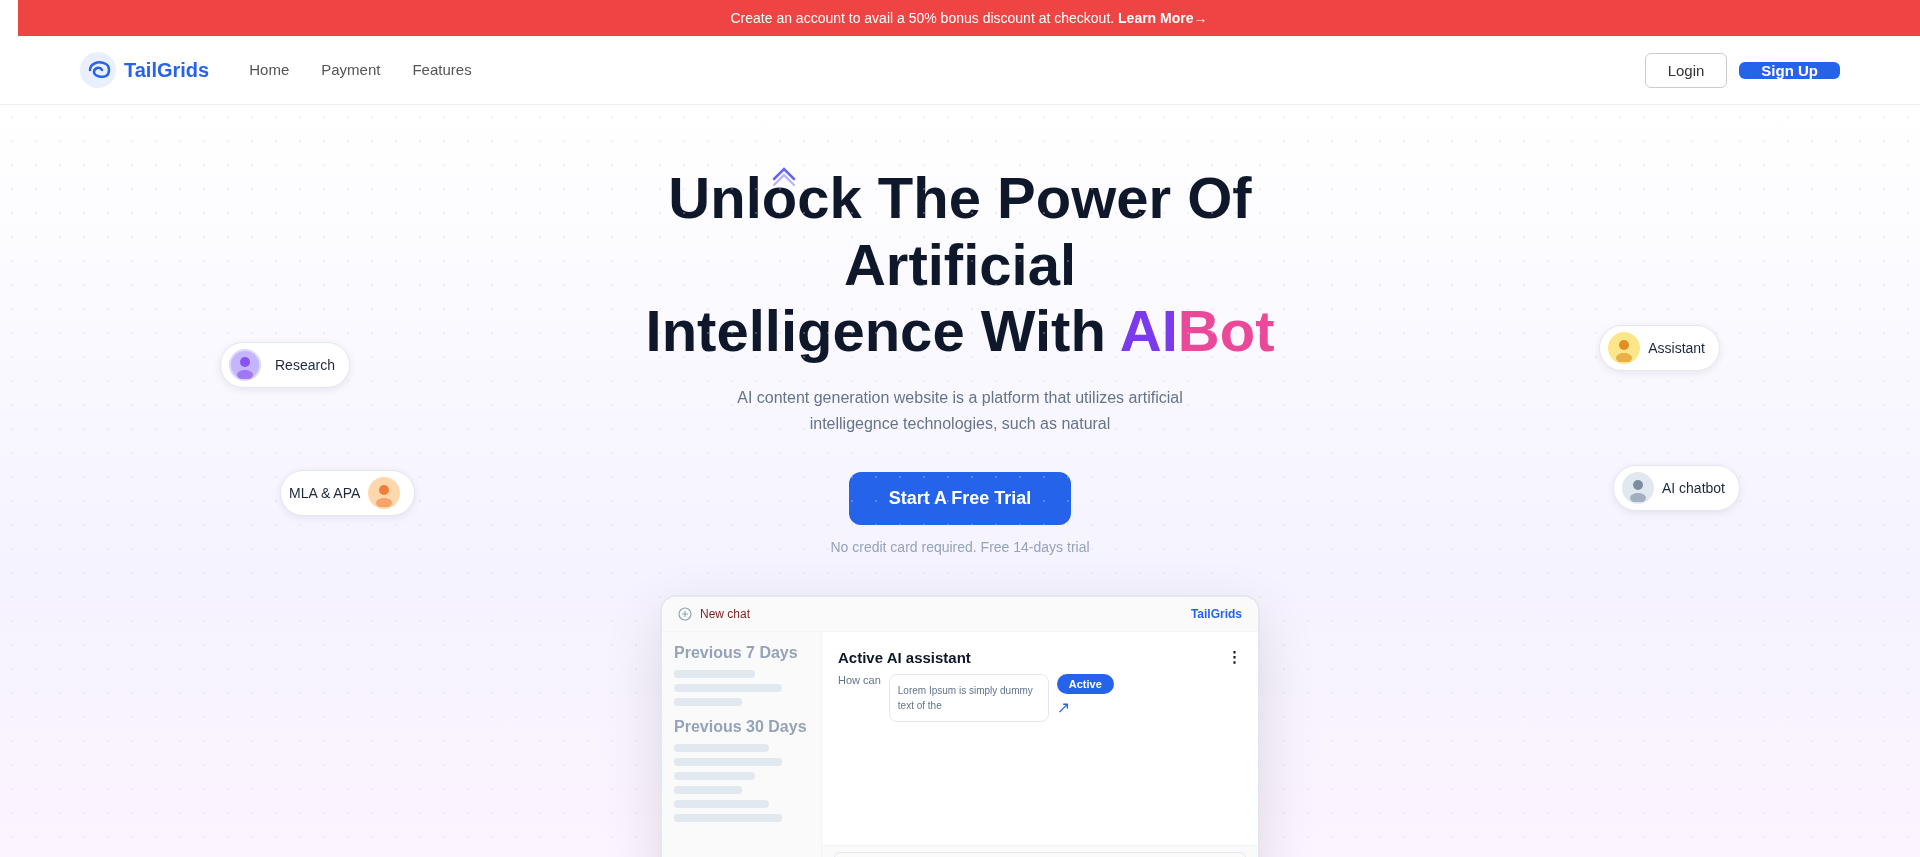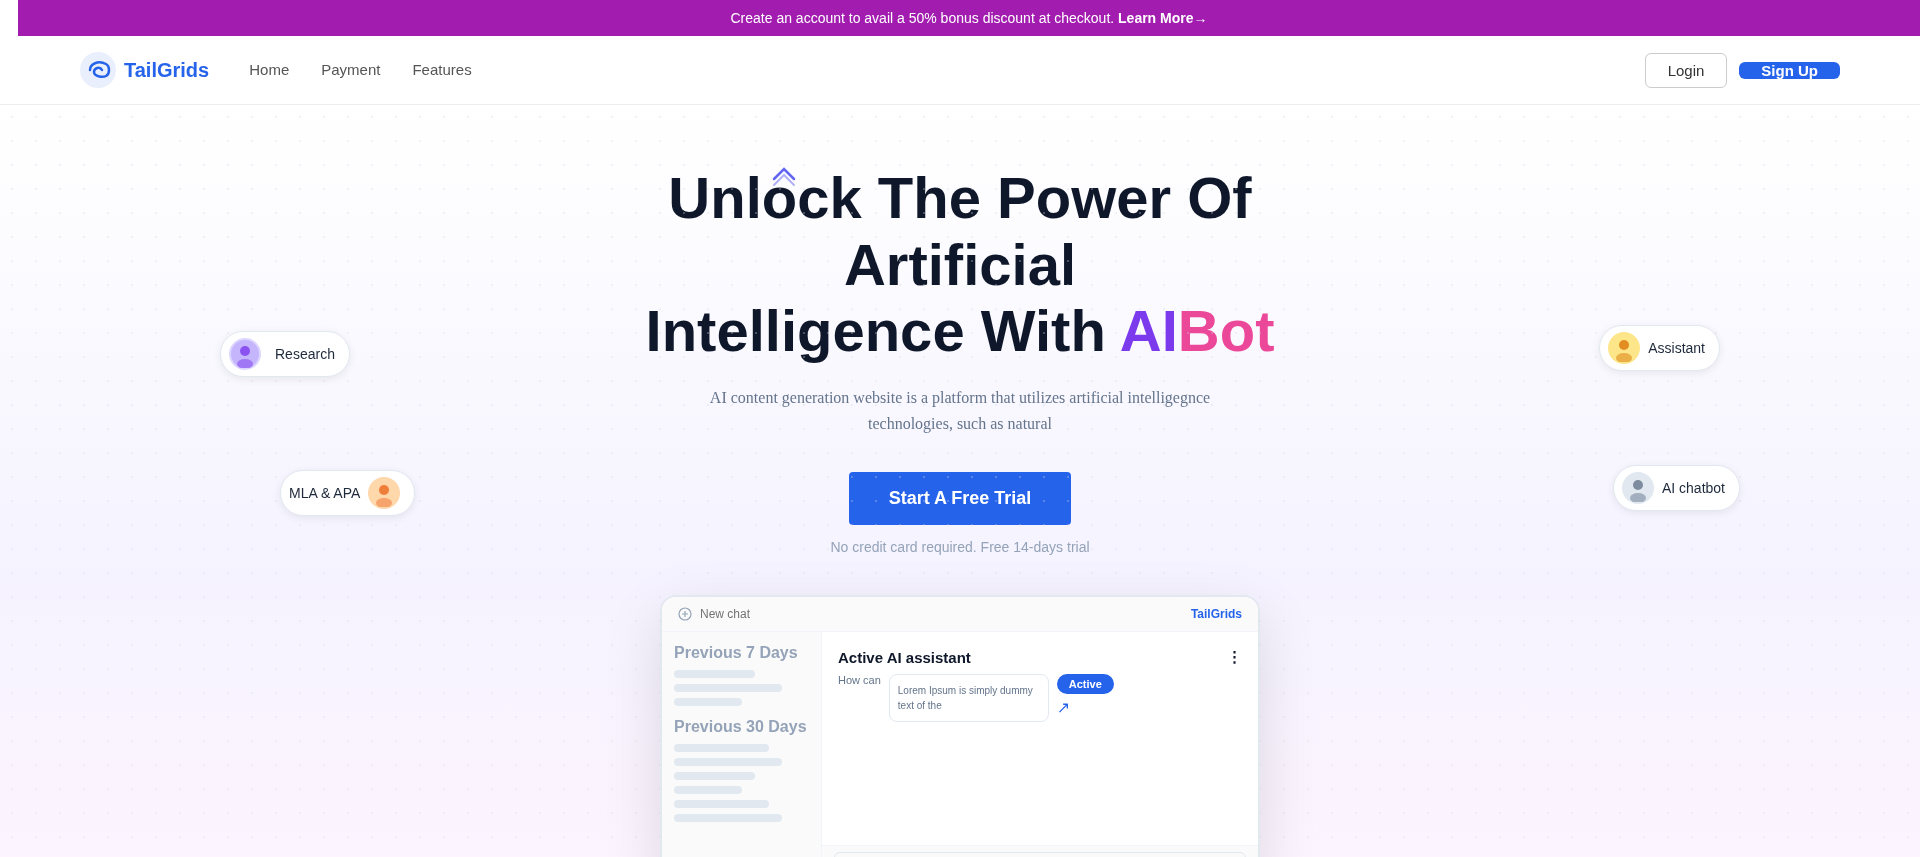--- a/index.html
+++ b/index.html
@@ -1,20 +1,20 @@
 <!DOCTYPE html>
 <html><head>
   <meta charset="utf-8">
   <style>
     * { margin: 0; padding: 0; box-sizing: border-box; }
     body { font-family: -apple-system, BlinkMacSystemFont, 'Segoe UI', sans-serif; background: #fff; overflow-x: hidden; }
 
     
     .top-banner {
-      background: #a21caf;
+      background: #ef4444;
       color: #fff;
       text-align: center;
       padding: 10px 20px;
       font-size: 14px;
       margin-left: 18px;
     }
     .top-banner a { color: #fff; font-weight: 600; text-decoration: none; }
 
     
     .navbar {
@@ -68,30 +68,29 @@
     .hero h1 .bot-gradient {
       color: #ec4899;
     }
 
     .hero-sub {
       font-size: 16px;
       color: #64748b;
       max-width: 520px;
       margin: 12px auto 36px;
       line-height: 1.6;
-      font-family: Liberation Serif, serif;
     }
 
     .btn-trial {
       display: inline-block;
       padding: 16px 40px;
       background: #2563eb;
       color: #fff;
       border: none;
-      border-radius: 4px;
+      border-radius: 12px;
       font-size: 18px;
       font-weight: 600;
       cursor: pointer;
       margin-bottom: 14px;
     }
 
     .hero-note {
       font-size: 14px;
       color: #94a3b8;
       margin-bottom: 40px;
@@ -118,21 +117,21 @@
       border-radius: 50%;
       object-fit: cover;
       overflow: hidden;
       display: flex;
       align-items: center;
       justify-content: center;
       font-size: 18px;
     }
 
     
-    .badge-research { top: 226px; left: 220px; gap: 14px; }
+    .badge-research { top: 237px; left: 220px; gap: 14px; }
     .badge-mla { top: 365px; left: 280px; }
     .badge-assistant { top: 220px; right: 200px; }
     .badge-chatbot { top: 360px; right: 180px; }
 
     
     .avatar-purple { background: #ddd6fe; }
     .avatar-yellow { background: #fde68a; }
     .avatar-gray { background: #e2e8f0; }
     .avatar-orange { background: #fed7aa; }
 
@@ -151,21 +150,21 @@
       text-align: left;
     }
     .mockup-topbar {
       display: flex;
       align-items: center;
       justify-content: space-between;
       padding: 10px 16px;
       border-bottom: 1px solid #f1f5f9;
       background: #fafafa;
     }
-    .mockup-topbar-left { display: flex; align-items: center; gap: 8px; font-size: 12px; color: #737373; }
+    .mockup-topbar-left { display: flex; align-items: center; gap: 8px; font-size: 12px; color: #7f1d1d; }
     .mockup-topbar-right { font-size: 12px; color: #2563eb; font-weight: 600; }
     .mockup-body { display: flex; height: 250px; }
     .mockup-sidebar {
       width: 160px;
       background: #fafafa;
       border-right: 1px solid #f1f5f9;
       padding: 12px;
     }
     .sidebar-label { font-size: 16px; color: #94a3b8; margin-bottom: 8px; font-weight: 600; }
     .sidebar-item-bar {

